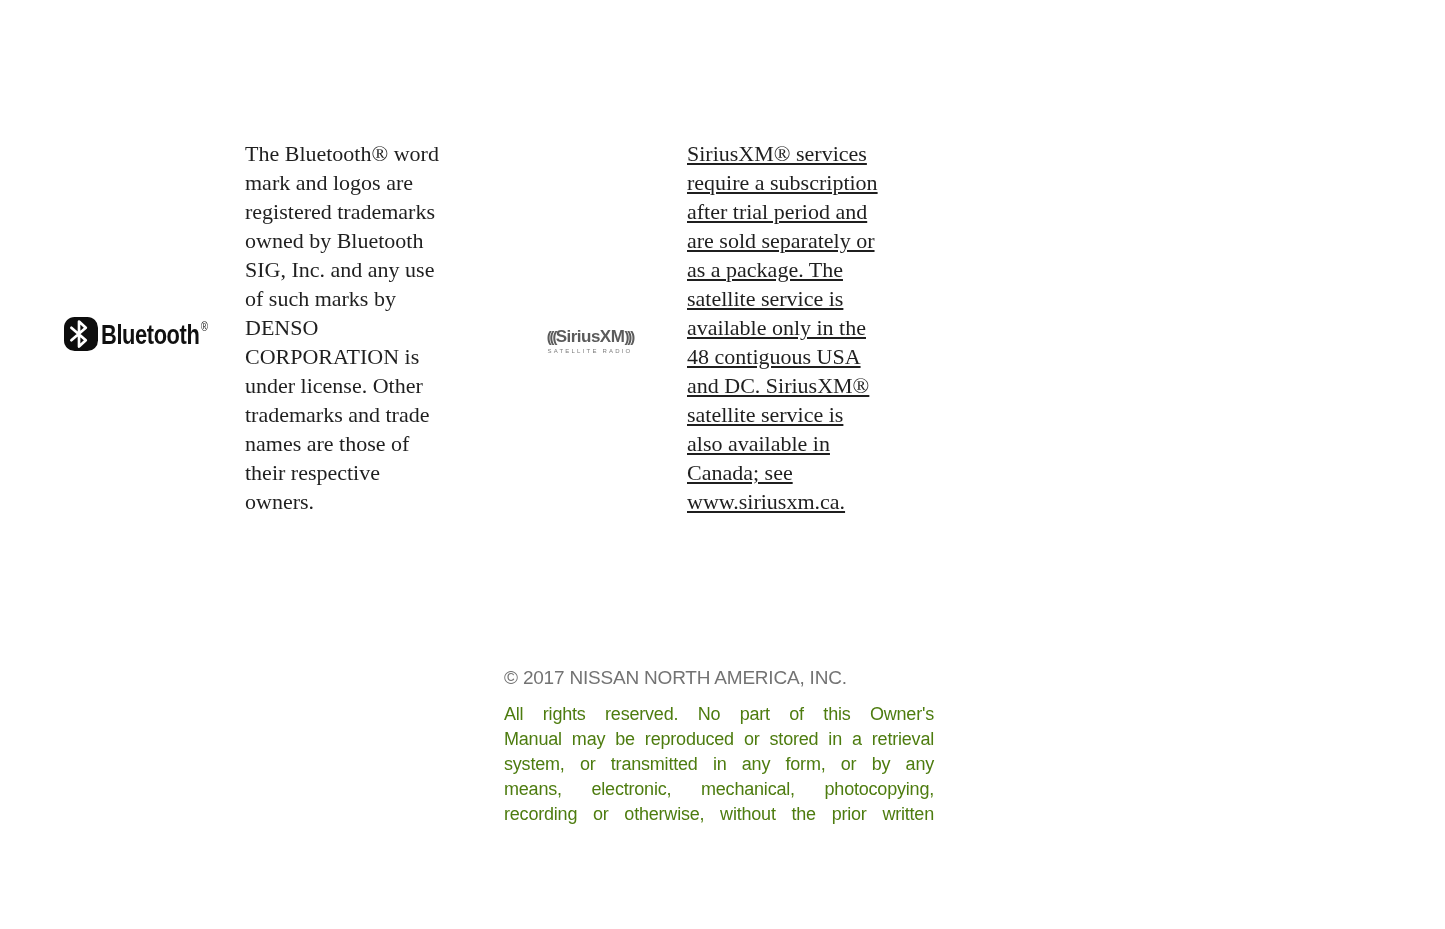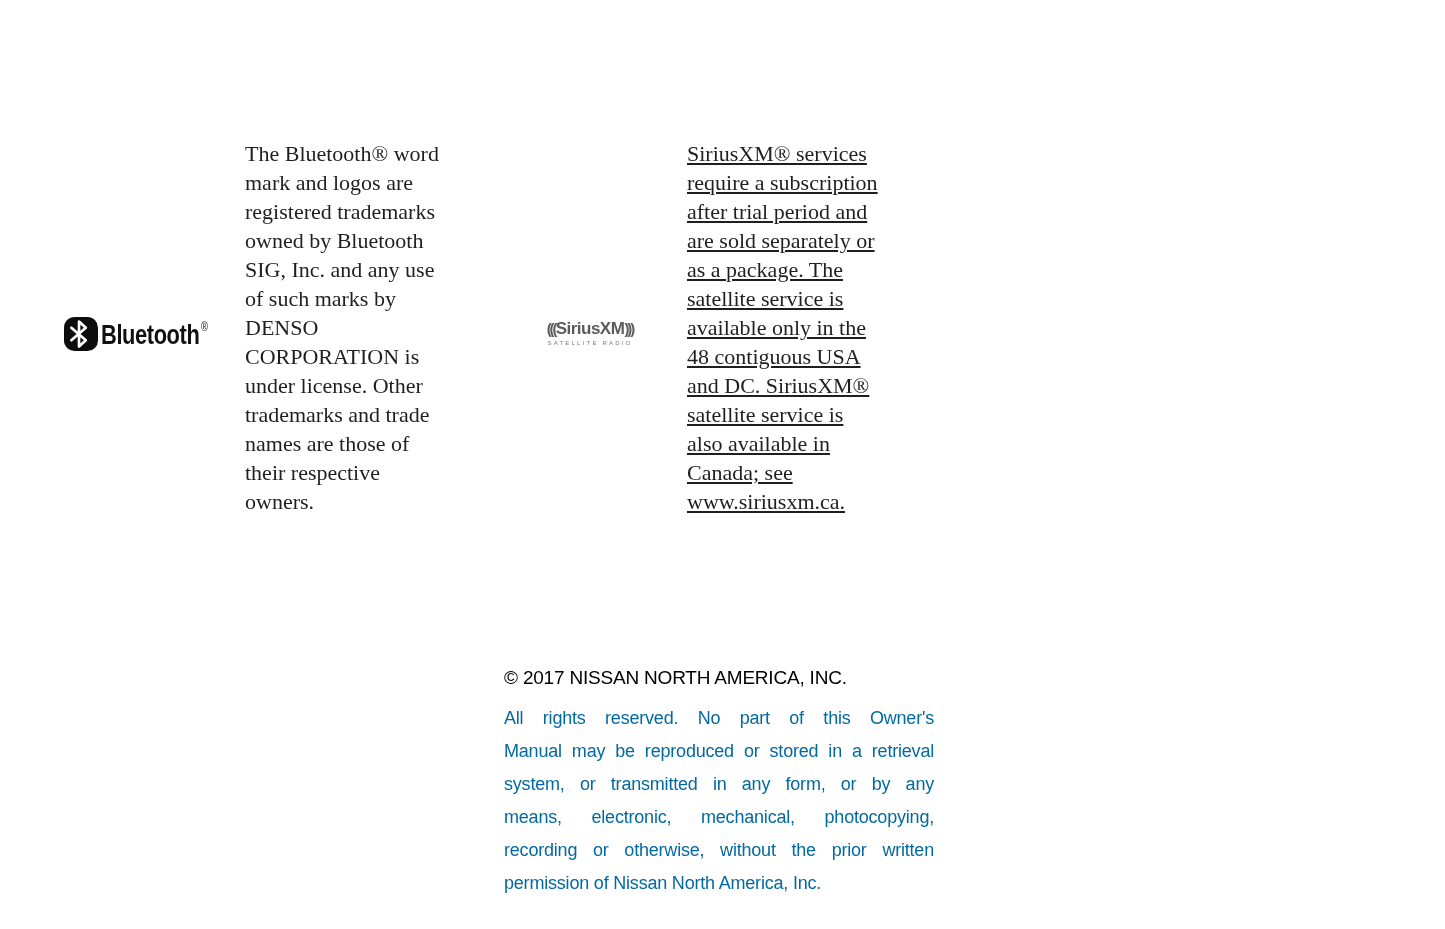--- a/index.html
+++ b/index.html
@@ -65,52 +65,53 @@
     filter: blur(0.4px);
     opacity: 0.9;
   }
   .sxm-main {
     font-family: "Liberation Sans", sans-serif;
     font-weight: 700;
     font-size: 17px;
     letter-spacing: -0.5px;
     white-space: nowrap;
     line-height: 20px;
+    margin-top: 8px;
   }
   .sxm-waves { font-size: 15px; letter-spacing: -2px; }
   .sxm-sub {
     font-family: "Liberation Sans", sans-serif;
     font-size: 6px;
     letter-spacing: 2.2px;
     color: #6e6e6e;
     margin-top: 1px;
   }
 
   
   .copyright {
     position: absolute;
     left: 504px;
     top: 665px;
     font-family: "Liberation Sans", sans-serif;
     font-size: 19px;
     line-height: 25px;
     letter-spacing: -0.2px;
-    color: #000000;
+    color: #737373;
     white-space: nowrap;
   }
   .rights {
     position: absolute;
     left: 504px;
     top: 702px;
     width: 430px;
     font-family: "Liberation Sans", sans-serif;
     font-size: 18px;
-    line-height: 33px;
+    line-height: 25px;
     letter-spacing: -0.2px;
-    color: #0369a1;
+    color: #4d7c0f;
   }
   .rights-body {
     text-align: justify;
     text-align-last: justify;
     white-space: pre-line;
   }
   .rights-last { text-align: left; }
 </style>
 </head>
 <body>
@@ -159,16 +160,15 @@
 www.siriusxm.ca.</div>
 
   <div class="copyright">© 2017 NISSAN NORTH AMERICA, INC.</div>
 
   <div class="rights">
     <div class="rights-body">All rights reserved. No part of this Owner's
 Manual may be reproduced or stored in a retrieval
 system, or transmitted in any form, or by any
 means, electronic, mechanical, photocopying,
 recording or otherwise, without the prior written</div>
-    <div class="rights-last">permission of Nissan North America, Inc.</div>
   </div>
 
 </div>
 
 </body></html>

